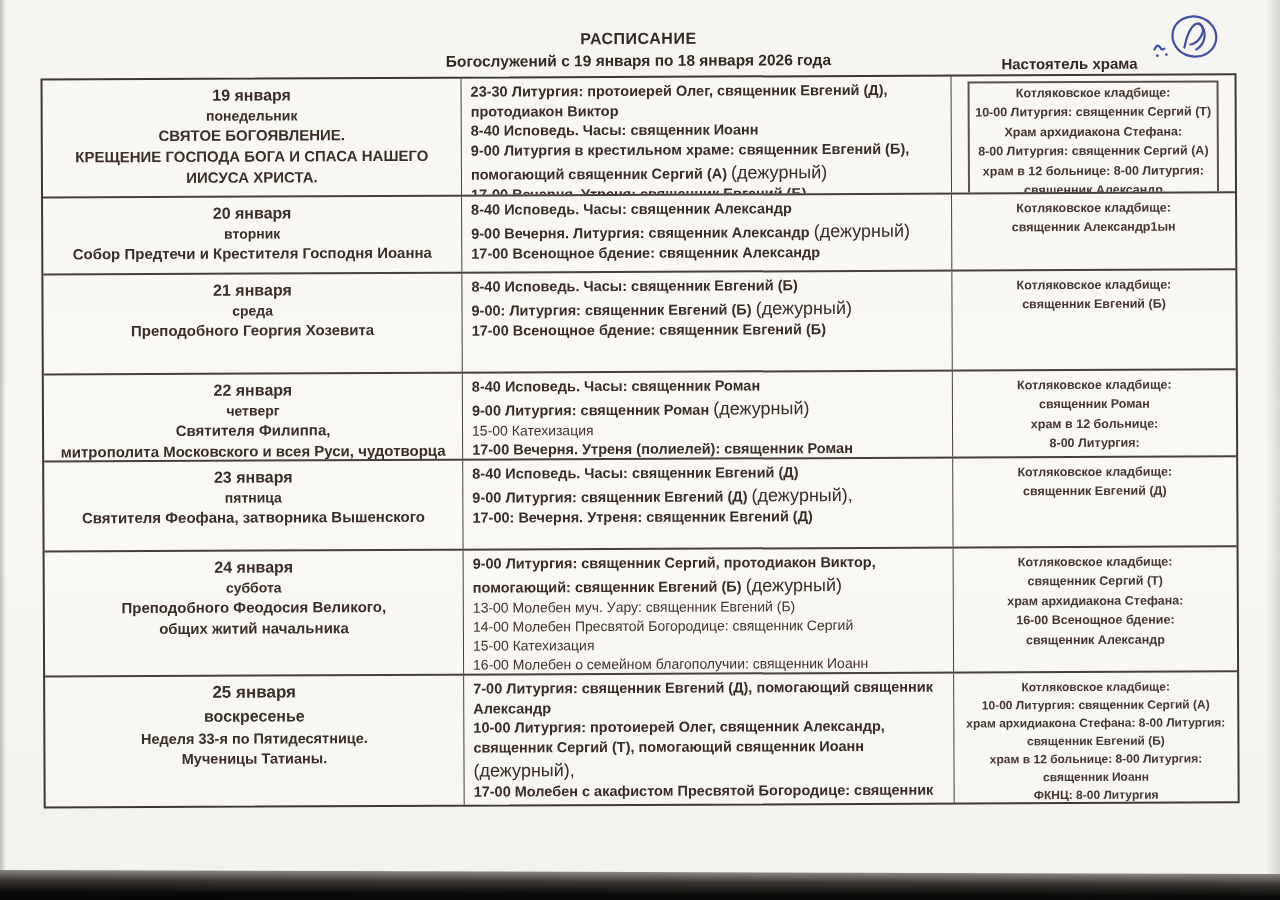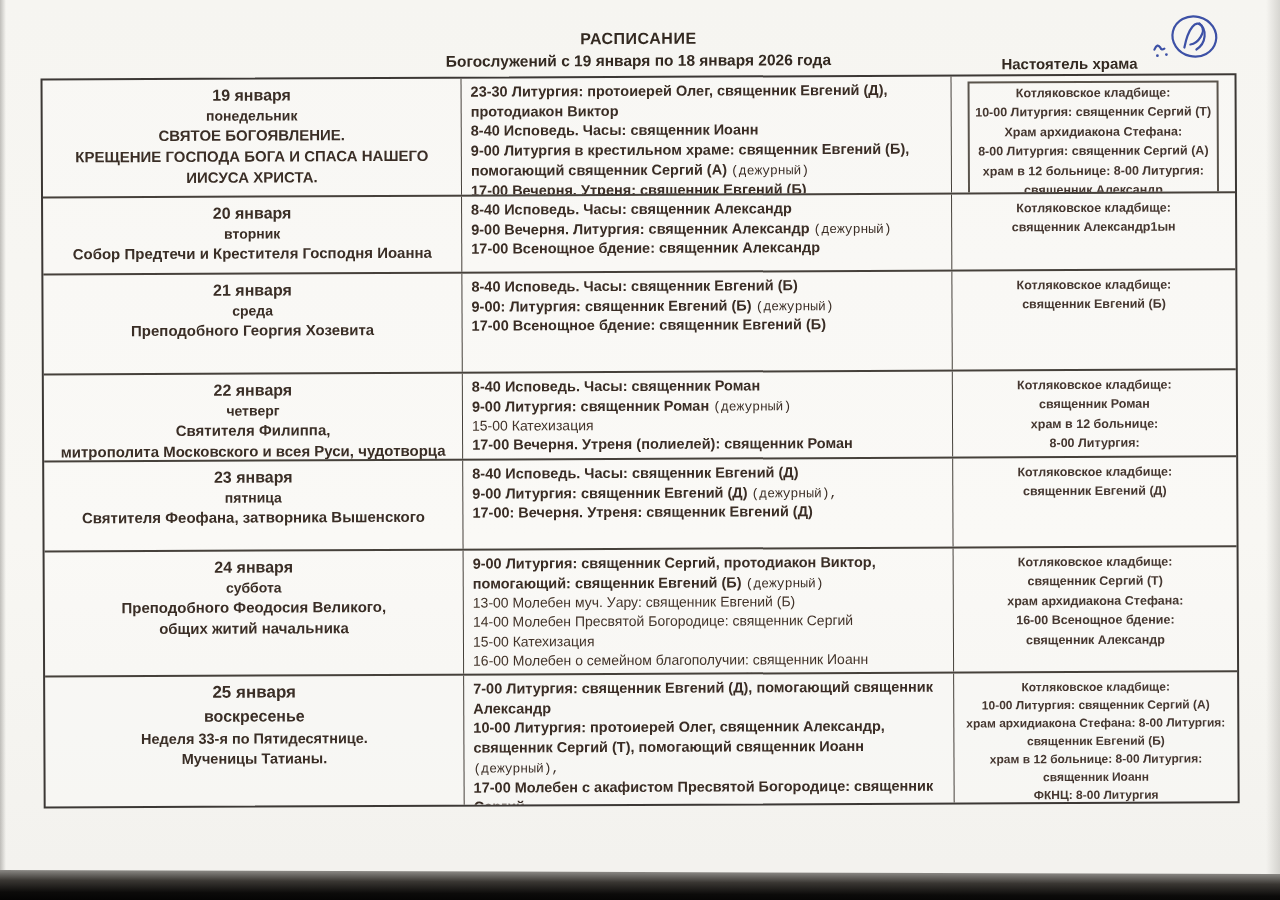--- a/index.html
+++ b/index.html
@@ -38,21 +38,21 @@
   .date-line{font-size:16px;font-weight:bold;line-height:1.35;}
   .day-line{font-size:14px;font-weight:bold;line-height:1.35;}
   .feast-line{font-size:15px;font-weight:bold;line-height:1.4;}
   .trow:last-child .date-line{font-size:17px;}
   .trow:last-child .day-line{font-size:16px;line-height:1.5;}
   .trow:last-child .feast-line{font-size:14.5px;}
 
   .c-serv{padding:4px 10px 0 9px;text-align:left;}
   .svc{font-size:14.5px;font-weight:bold;line-height:1.36;color:#3a2d25;}
   .svc.light{font-weight:normal;font-size:14px;color:#423329;}
-  .note{font-weight:normal;font-size:13px;font-family:Liberation Mono, monospace;}
+  .note{font-weight:normal;font-size:18px;}
 
   .c-rector{text-align:center;padding:5px 6px 0 6px;color:#453730;}
   .rline{font-size:12.5px;font-weight:bold;line-height:1.55;}
   .trow:last-child .rline{font-size:12px;line-height:1.5;}
   .inner-box{border:2px solid #5a544c;margin:0 10px;padding:1px 4px 5px 4px;}
 </style>
 </head>
 <body>
 
 <div class="scan">

